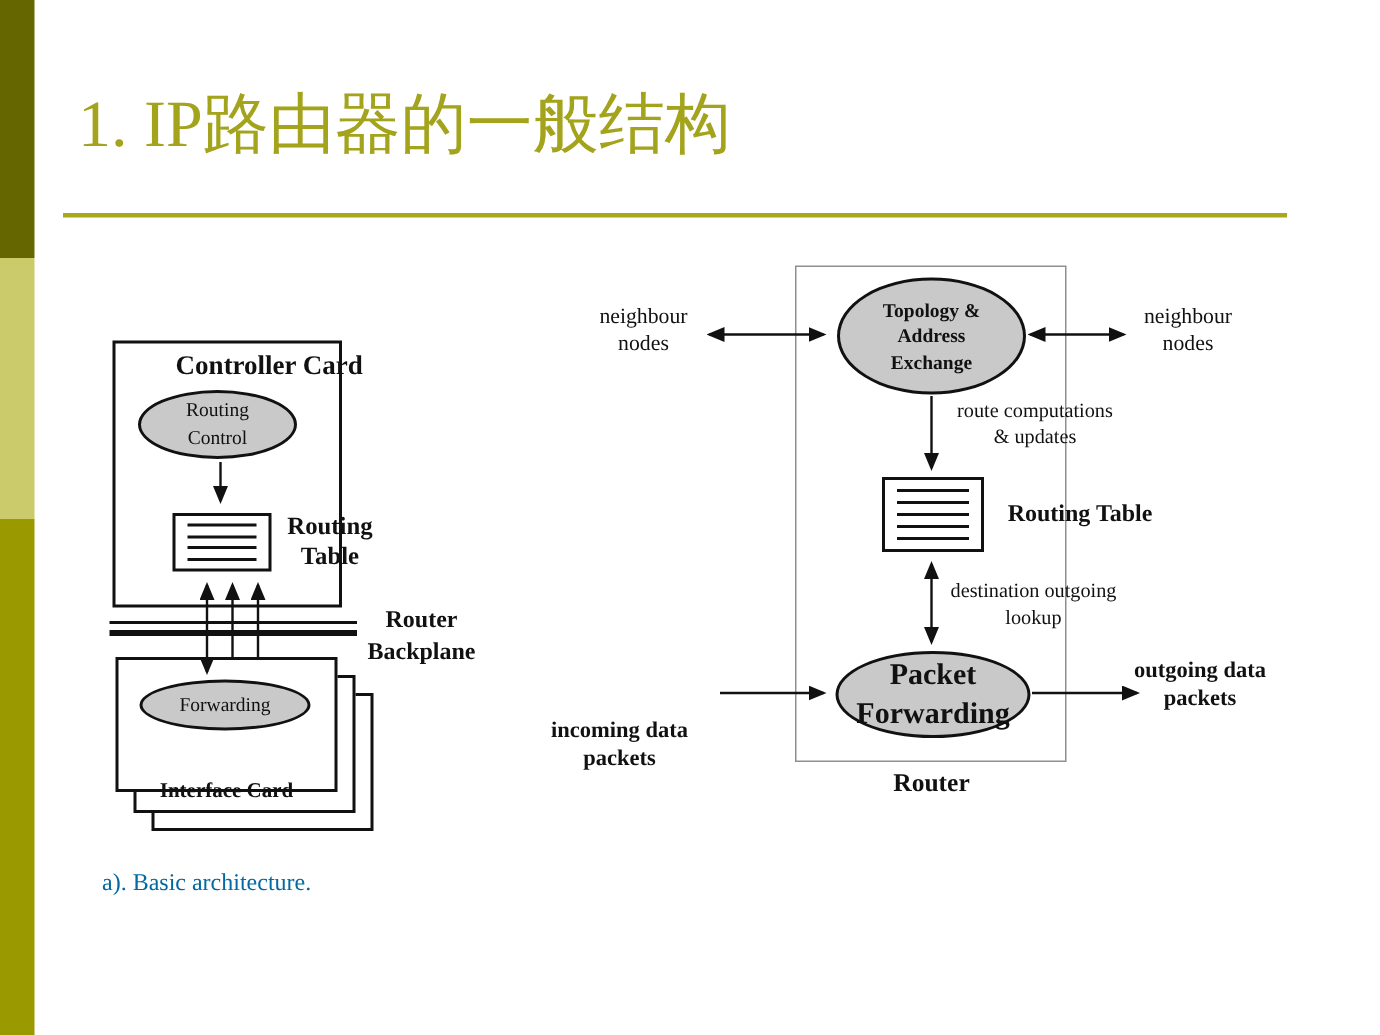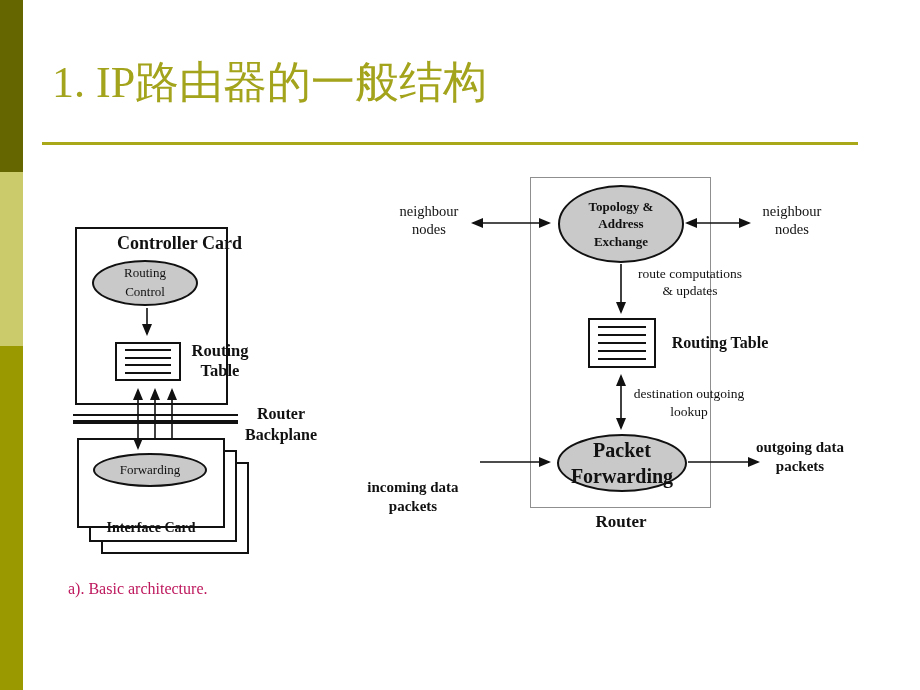--- a/index.html
+++ b/index.html
@@ -20,21 +20,21 @@
   .card{position:absolute;border:2px solid #111;background:#fff;box-sizing:border-box;}
   .ell{position:absolute;border:2px solid #111;border-radius:50%;background:var(--ellipse-fill,#c9c9c9);
        box-sizing:border-box;display:flex;align-items:center;justify-content:center;
        text-align:center;white-space:pre-line;}
   .tbl{position:absolute;border:2px solid #111;background:#fff;box-sizing:border-box;
        display:flex;flex-direction:column;justify-content:space-evenly;padding:0 8px;}
   .tbl i{display:block;height:2px;background:#111;}
   .routerbox{position:absolute;border:1px solid var(--router-box-border,#8f8f8f);box-sizing:border-box;}
   svg.wires{position:absolute;left:0;top:0;z-index:5;pointer-events:none;}
   .z1{z-index:1}.z2{z-index:2}.z3{z-index:3}.z4{z-index:4}.z6{z-index:6}
-  .caption{position:absolute;font-size:16px;color:#be185d;white-space:nowrap;}
+  .caption{position:absolute;font-size:16px;color:#0369a1;white-space:nowrap;}
 </style>
 </head>
 <body>
 
 <div class="slide">
 
   <div class="sb sb1"></div>
   <div class="sb sb2"></div>
   <div class="sb sb3"></div>
 

